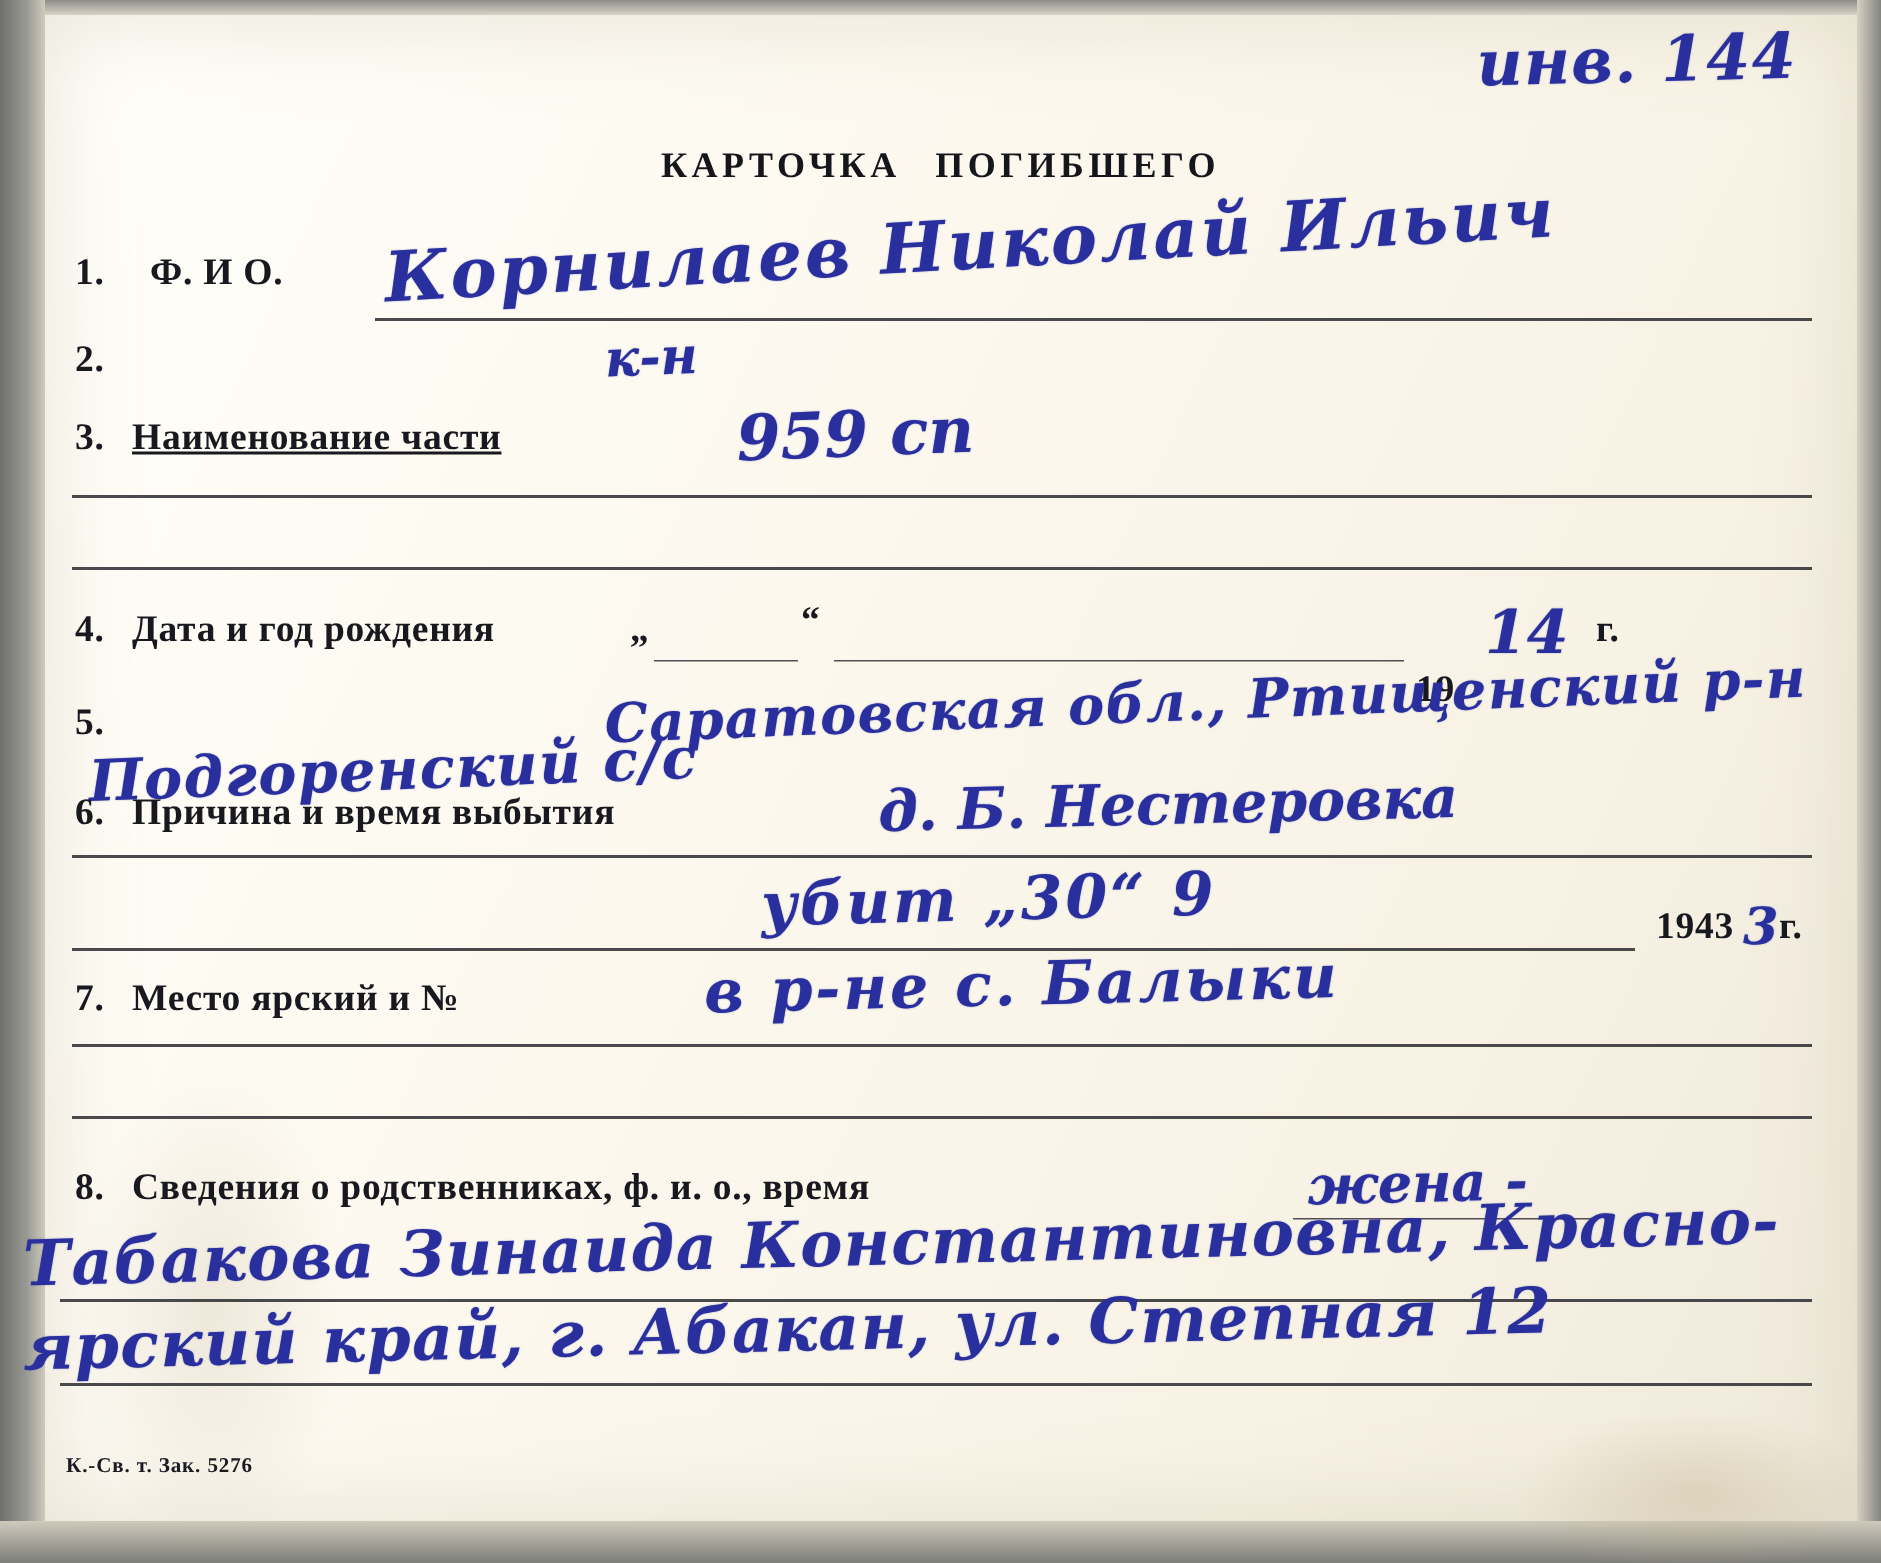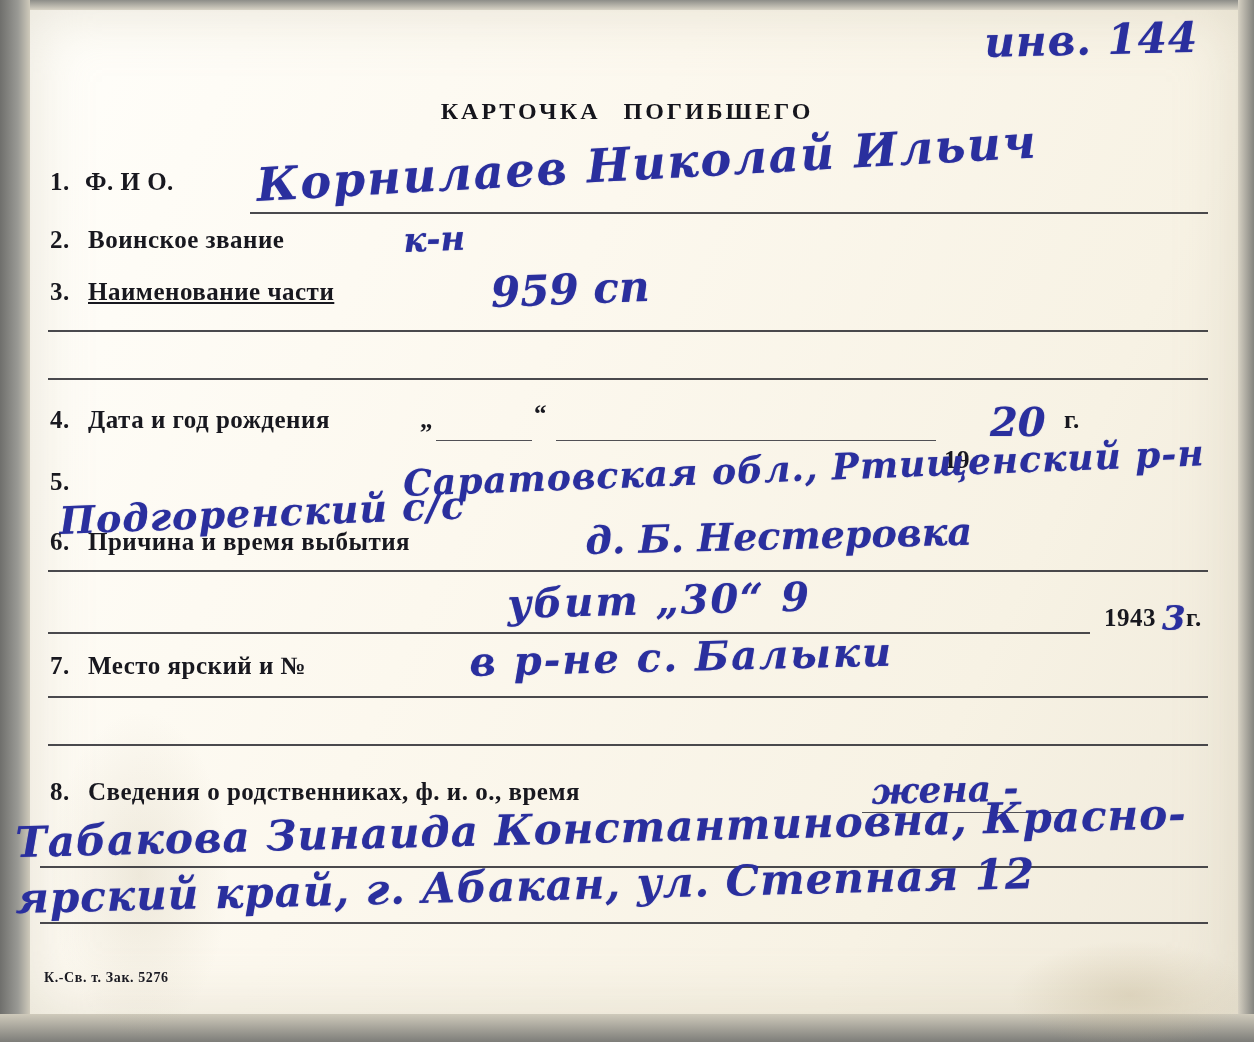--- a/index.html
+++ b/index.html
@@ -129,42 +129,41 @@
   <div class="paper">
     <div class="stain stain-a"></div>
     <div class="stain stain-b"></div>
   </div>
 
   <div class="hand slant3" id="inv-number">инв. 144</div>
 
   <div class="printed" id="title">КАРТОЧКА ПОГИБШЕГО</div>
 
   <div class="printed label" style="left:50px; top:168px;">1.</div>
-  <div class="printed label" style="left:85px; top:168px;">Ф. И  О.</div>
+  <div class="printed label" style="left:100px; top:168px;">Ф. И  О.</div>
   <div class="hand slant" id="hw-fio">Корнилаев Николай Ильич</div>
   <div class="rule" style="left:250px; top:212px; width:958px;"></div>
 
   <div class="printed label" style="left:50px; top:226px;">2.</div>
-  <div class="printed label" style="left:88px; top:226px;">Воинское звание</div>
   <div class="hand slant2" id="hw-rank">к-н</div>
 
   <div class="printed label" style="left:50px; top:278px;">3.</div>
   <div class="printed label" style="left:88px; top:278px;text-decoration:underline;">Наименование части</div>
   <div class="hand slant2" id="hw-unit">959 сп</div>
   <div class="rule" style="left:48px; top:330px; width:1160px;"></div>
   <div class="rule" style="left:48px; top:378px; width:1160px;"></div>
 
   <div class="printed label" style="left:50px; top:406px;">4.</div>
   <div class="printed label" style="left:88px; top:406px;">Дата и год рождения</div>
   <div class="printed label" style="left:420px; top:406px;">„</div>
   <div class="rule thin" style="left:436px; top:440px; width:96px;"></div>
   <div class="printed label" style="left:534px; top:400px;">“</div>
   <div class="rule thin" style="left:556px; top:440px; width:380px;"></div>
   <div class="printed label" style="left:944px; top:406px;margin-top:40px;">19</div>
-  <div class="hand" id="hw-birthyear">20</div>
+  <div class="hand" id="hw-birthyear">14</div>
   <div class="printed label" style="left:1064px; top:406px;">г.</div>
 
   <div class="printed label" style="left:50px; top:468px;">5.</div>
   <div class="hand slant2" id="hw-birthplace">Саратовская обл., Ртищенский р-н</div>
   <div class="hand slant2" id="hw-birthplace2">Подгоренский с/с</div>
 
   <div class="printed label" style="left:50px; top:528px;">6.</div>
   <div class="printed label" style="left:88px; top:528px;">Причина и время выбытия</div>
   <div class="hand slant3" id="hw-place-death">д. Б. Нестеровка</div>
   <div class="rule" style="left:48px; top:570px; width:1160px;"></div>

